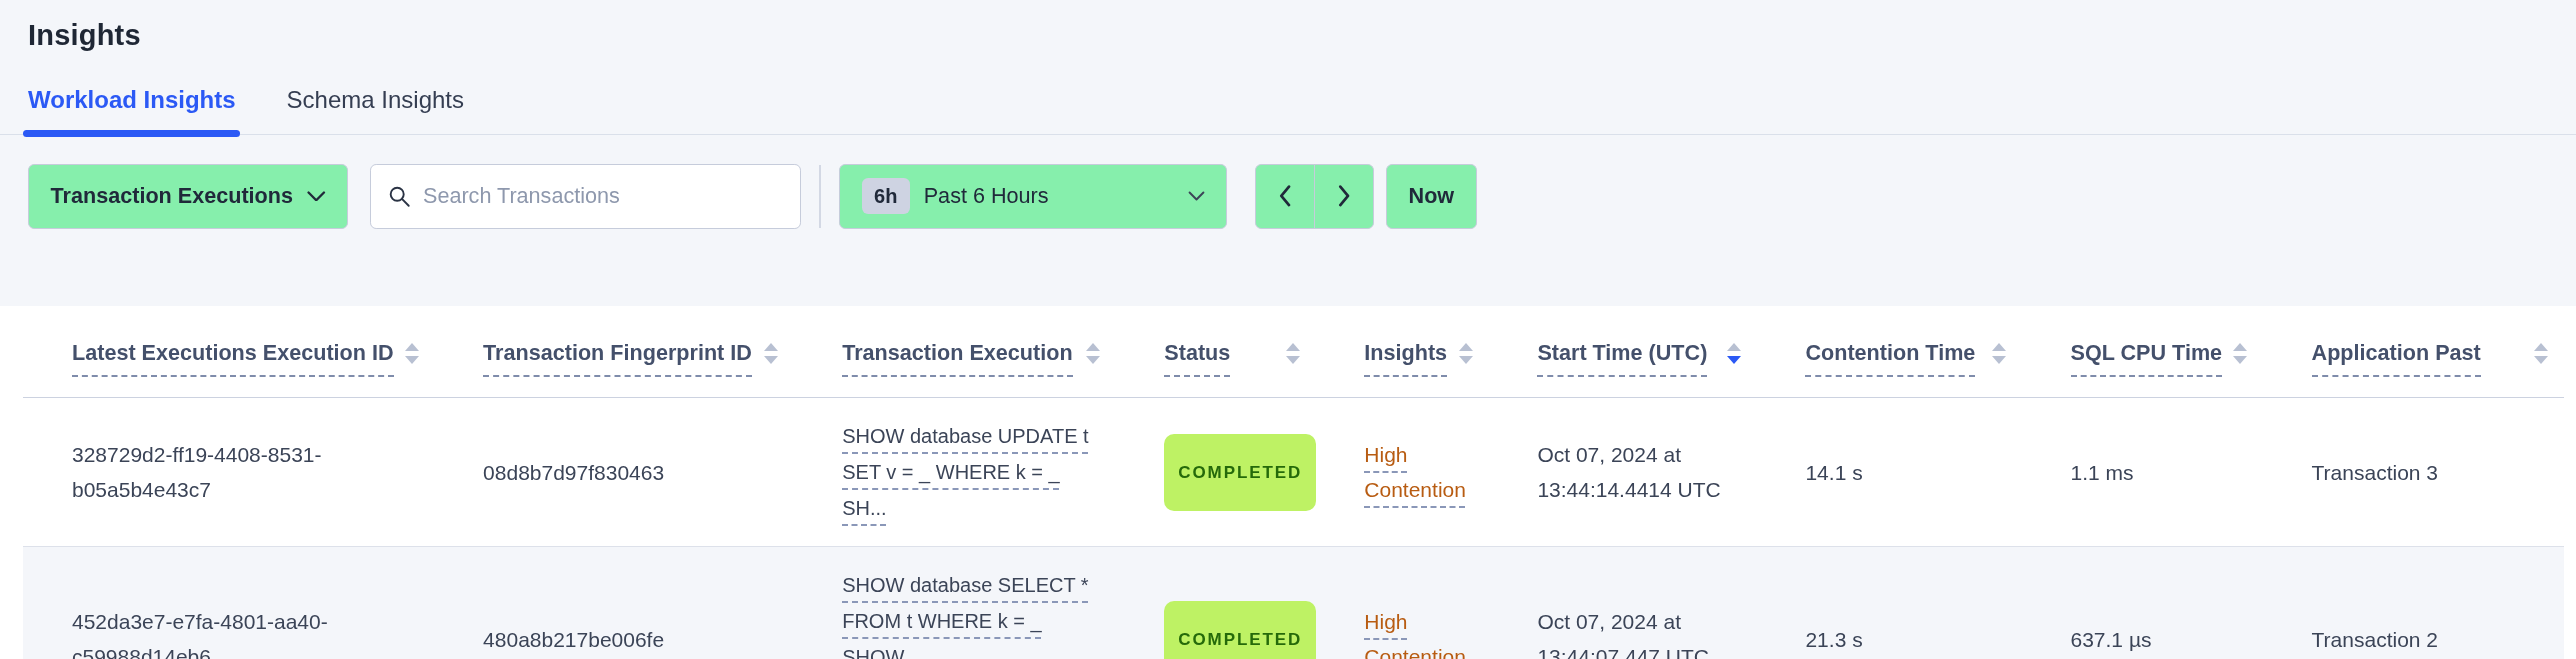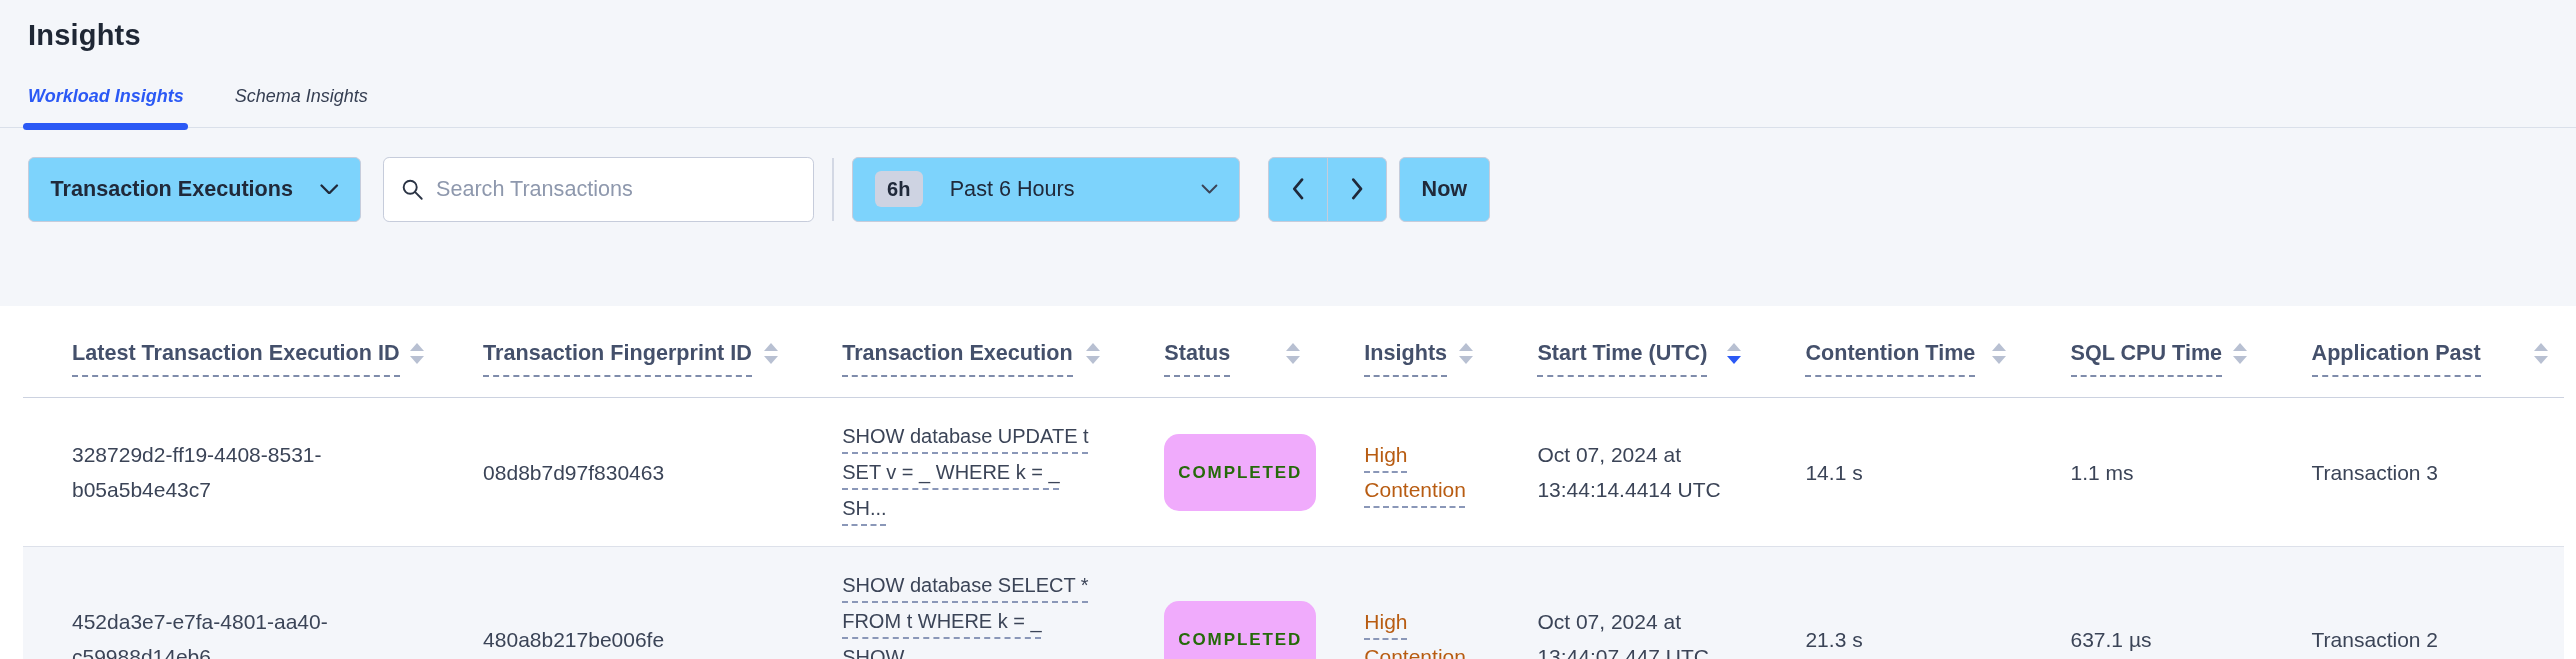--- a/index.html
+++ b/index.html
@@ -25,50 +25,49 @@
   }
   .tabs {
     margin-top:34px;
     display:flex;
     gap:51px;
     padding-left:28px;
     border-bottom:1.5px solid #dae0ea;
   }
   .tab {
     position:relative;
-    font-size:18px;
+    font-size:24px;
     font-weight:500;
     color:#353e52;
     padding-bottom:20px;
     cursor:pointer;
-    font-style:italic;
   }
   .tab.active { color:#2b59f5; font-weight:600; }
   .tab.active::after {
     content:"";
     position:absolute;
     left:-4.6px; right:-4.6px; bottom:-3.9px;
     height:7px;
     background:#2b59f5;
     border-radius:3.9px;
   }
   
   .controls {
     margin:29px 28px 0 28px;
     display:flex;
     align-items:center;
   }
   .btn {
     height:65px;
-    background:#7dd3fc;
+    background:#86efac;
     border:1.5px solid #c6ccdb;
     border-radius:6.2px;
     display:inline-flex;
     align-items:center;
-    gap:27px;
+    gap:14px;
     padding:0 21.6px;
     font-family:"Liberation Sans", sans-serif;
     font-size:21.6px;
     font-weight:600;
     color:#20293a;
     cursor:pointer;
   }
   .search-box {
     margin-left:21.6px;
     width:431px;
@@ -167,27 +166,27 @@
     color:#b85c12;
     text-decoration:underline;
     text-decoration-style:dashed;
     text-decoration-color:#8a97b8;
     text-decoration-thickness:2.3px;
     text-underline-offset:9.2px;
     cursor:pointer;
   }
   .status-badge {
     display:inline-block;
-    background:#f0abfc;
+    background:#bef264;
     color:#256a0a;
     font-size:17px;
     font-weight:700;
     letter-spacing:1.9px;
     padding:21px 14px;
-    border-radius:15px;
+    border-radius:10px;
   }
   .icon-svg { display:block; }
 </style>
 </head>
 <body>
 
 <div class="top-section">
   <h1 class="page-title">Insights</h1>
 
   <div class="tabs">
@@ -254,21 +253,21 @@
         <col style="width:173px">
         <col style="width:268px">
       <col style="width:265px">
         <col style="width:241px">
         <col style="width:301px">
     </colgroup>
     <thead>
       <tr>
         <th>
             <span class="th-inner">
-              <span class="th-label">Latest Transaction Execution ID</span>
+              <span class="th-label">Latest Executions Execution ID</span>
               <span class="sort">
                 <i class="tri up"></i>
                 <i class="tri down"></i>
               </span>
             </span>
           </th>
         <th>
             <span class="th-inner">
               <span class="th-label">Transaction Fingerprint ID</span>
               <span class="sort">

